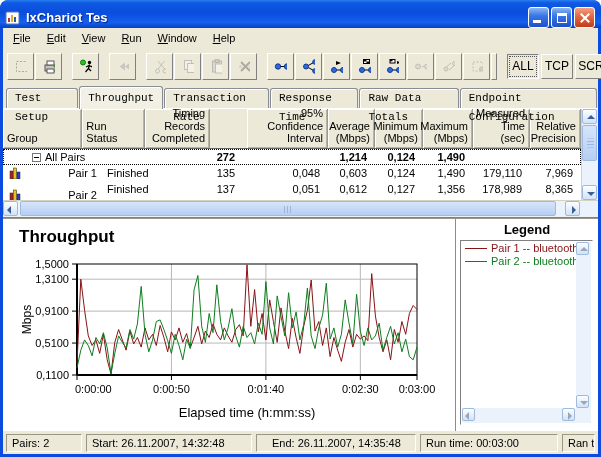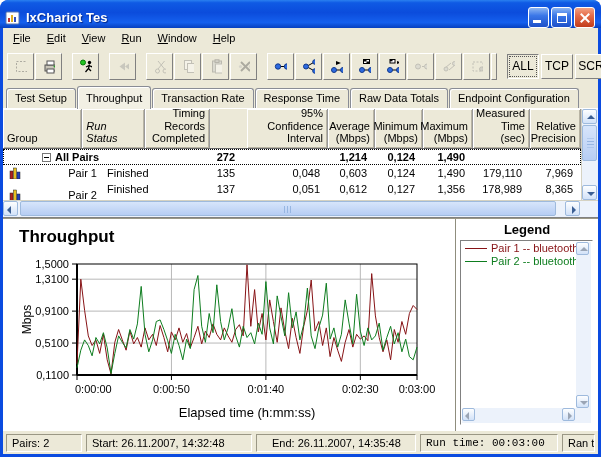--- a/index.html
+++ b/index.html
@@ -27,39 +27,39 @@
     background:#ECE9D8;border:1px solid;border-color:#fff #808080 #808080 #fff;margin-right:1px;}
   .tbtn.disabled svg{filter:grayscale(1);opacity:.42;}
   .tgap{width:9px;flex:0 0 auto;}
   .pairsel{width:40px;height:27px;font-size:9px;line-height:1.2;text-align:left;padding:2px 0 0 4px;
     background:#ECE9D8;border:1px solid;border-color:#fff #808080 #808080 #fff;margin-right:1px;}
   .viewbtn{width:32px;height:25px;display:flex;align-items:center;justify-content:center;font-size:12px;
     background:#ECE9D8;border:1px solid;border-color:#fff #808080 #808080 #fff;margin-right:2px;}
   .viewbtn.active{border-color:#808080 #fff #fff #808080;outline:1px dotted #555;outline-offset:-3px;}
   
   .contentwrap{flex:1;position:relative;display:flex;flex-direction:column;padding:2px 0 0 0;}
-  .tabstrip{height:22px;display:flex;align-items:flex-end;padding-left:3px;position:relative;z-index:2;}
+  .tabstrip{height:22px;display:flex;align-items:flex-end;padding-left:3px;position:relative;z-index:2;font-family:Liberation Mono, monospace;}
   .tab{height:20px;line-height:19px;padding:0 8px;background:#ECE9D8;border:1px solid #898c95;border-bottom:none;
     border-radius:3px 3px 0 0;margin-right:1px;box-shadow:inset 1px 1px 0 #fff;}
   .tab.active{height:23px;line-height:22px;background:#F2F0E4;position:relative;top:1px;z-index:3;}
   
   .tablearea{height:110px;position:relative;background:#fff;border-top:1px solid #fff;border-bottom:1px solid #808080;z-index:1;}
   .thead{display:flex;height:40px;background:#ECE9D8;border-bottom:1px solid #666;width:578px;}
   .th{border-right:1px solid #999;box-shadow:inset 1px 1px 0 #fff, inset -1px -1px 0 #b8b4a4;
     display:flex;align-items:flex-end;padding:2px 4px 3px 4px;white-space:pre-line;line-height:1.15;}
   .th.num{justify-content:flex-end;text-align:right;}
   .trow{display:flex;height:16px;align-items:center;width:578px;background:#fff;}
   .trow.selected{outline:1px dotted #000;outline-offset:-1px;}
   .td{height:16px;line-height:16px;white-space:nowrap;overflow:hidden;}
   .td.num{text-align:right;padding-right:8px;}
   .td.left{padding-left:4px;}
   .groupcell{position:relative;}
   .groupcell .baricon{position:absolute;left:6px;top:2px;}
   .groupcell .gname{display:block;text-align:right;padding-right:6px;}
-  .allpairs{padding-left:39px;display:flex;align-items:center;font-weight:bold;}
+  .allpairs{padding-left:29px;display:flex;align-items:center;font-weight:normal;}
   .minusbox{width:9px;height:9px;border:1px solid #777;background:#fff;position:relative;margin-right:4px;flex:0 0 auto;}
   .minusbox::after{content:"";position:absolute;left:1px;right:1px;top:3px;height:1px;background:#000;}
   
   .vscroll{position:absolute;top:0;right:0;bottom:17px;width:17px;background:#ECF2FB;border-left:1px solid #d5d2c2;}
   .hscroll{position:absolute;left:0;right:0;bottom:0;height:17px;background:#ECF2FB;border-top:1px solid #d5d2c2;}
   .sb-btn{position:absolute;background:linear-gradient(180deg,#fdfeff,#d2e2f8);border:1px solid #9ebadd;border-radius:2px;}
   .arr{position:absolute;width:0;height:0;border:4px solid transparent;}
   .arr.up{left:4px;top:5px;border-bottom-color:#3b5f94;border-top:none;}
   .arr.down{left:4px;top:6px;border-top-color:#3b5f94;border-bottom:none;}
   .arr.lt{left:3px;top:4px;border-right-color:#3b5f94;border-left:none;}
@@ -259,21 +259,21 @@
           <div class="tab">Test Setup</div>
           <div class="tab active">Throughput</div>
           <div class="tab">Transaction Rate</div>
           <div class="tab">Response Time</div>
           <div class="tab">Raw Data Totals</div>
           <div class="tab">Endpoint Configuration</div>
         </div>
       <div class="tablearea">
         <div class="thead" id="thead">
             <div class="th" style="width: 100px;">Group</div>
-            <div class="th" style="width: 78px; font-style: italic;">Run Status</div>
+            <div class="th" style="width: 78px;">Run Status</div>
             <div class="th num" style="width: 82px;">Timing Records
 Completed</div>
             <div class="th num" style="width: 102px; margin-left: 37px;">95% Confidence
 Interval</div>
             <div class="th num" style="width: 47px;">Average
 (Mbps)</div>
             <div class="th num" style="width: 48px;">Minimum
 (Mbps)</div>
             <div class="th num" style="width: 50px;">Maximum
 (Mbps)</div>
@@ -427,17 +427,17 @@
                 </div>
             </div>
           </div>
         </div>
       </div>
     </div>
     <div class="statusbar" id="statusbar">
         <div class="sfield" style="width: 76px;">Pairs: 2</div>
         <div class="sfield" style="width: 166px;">Start: 26.11.2007, 14:32:48</div>
         <div class="sfield" style="width: 160px; padding-left: 15px;">End: 26.11.2007, 14:35:48</div>
-        <div class="sfield" style="width: 138px; font-family: Liberation Mono, monospace;">Run time: 00:03:00</div>
+        <div class="sfield" style="width: 138px;">Run time: 00:03:00</div>
         <div class="sfield" style="flex: 1 1 0%;">Ran to c</div>
       </div>
   </div>
 </div>
 
 </body></html>

